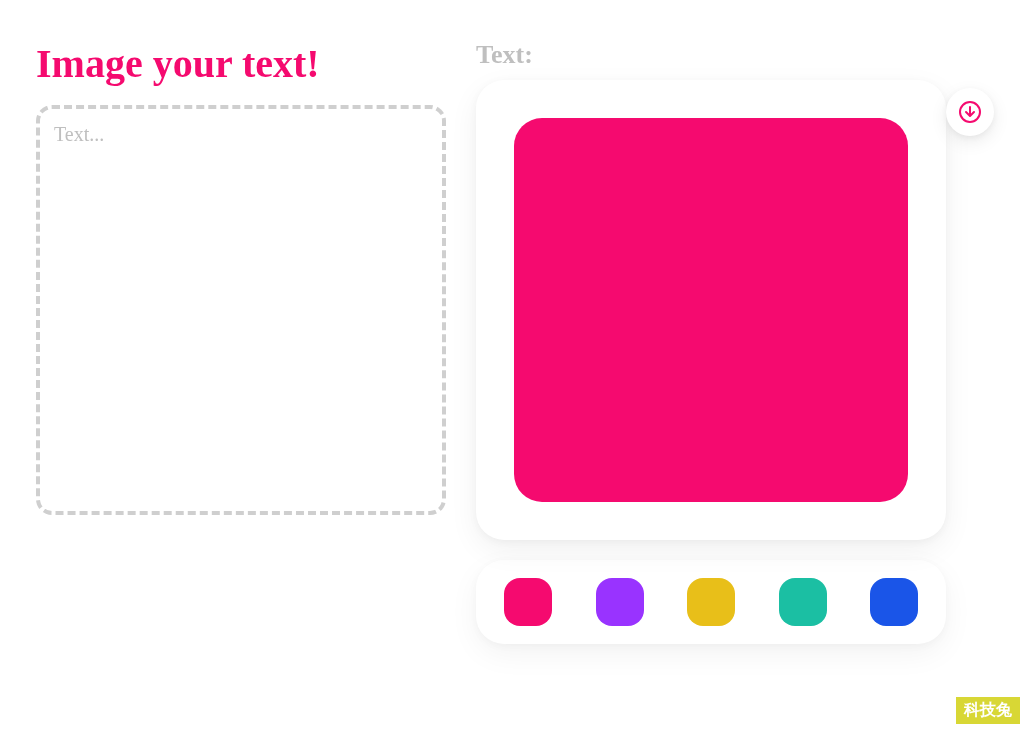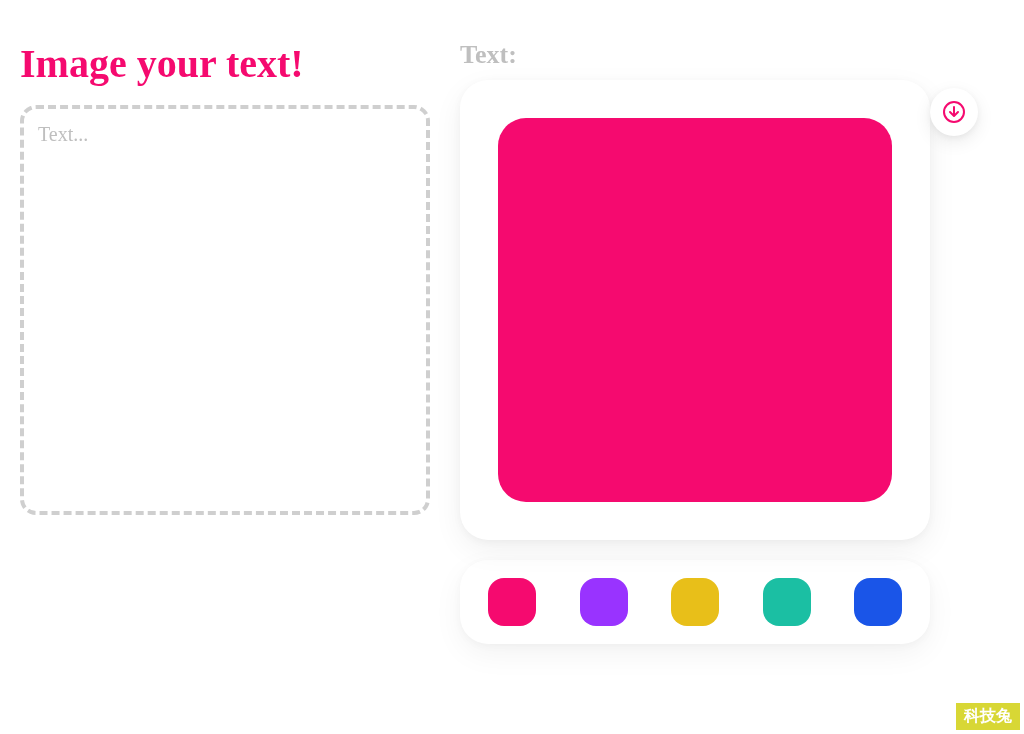--- a/index.html
+++ b/index.html
@@ -11,20 +11,21 @@
     position: relative;
     overflow: hidden;
   }
   .container {
     display: flex;
     gap: 30px;
     padding: 40px 20px 20px 20px;
   }
   .left-col {
     flex: 0 0 410px;
+    margin-left: 16px;
   }
   .right-col {
     flex: 1;
     position: relative;
   }
   .title {
     font-size: 40px;
     font-weight: bold;
     color: #f50a6f;
     margin-bottom: 18px;
@@ -98,21 +99,21 @@
     align-items: center;
   }
   .swatch {
     width: 48px;
     height: 48px;
     border-radius: 16px;
     cursor: pointer;
   }
   .watermark {
     position: absolute;
-    bottom: 4px;
+    bottom: 10px;
     right: 4px;
     background: #d8d735;
     color: #fff;
     font-family: Arial, sans-serif;
     font-size: 16px;
     font-weight: bold;
     padding: 3px 8px;
   }
 </style>
 </head>

